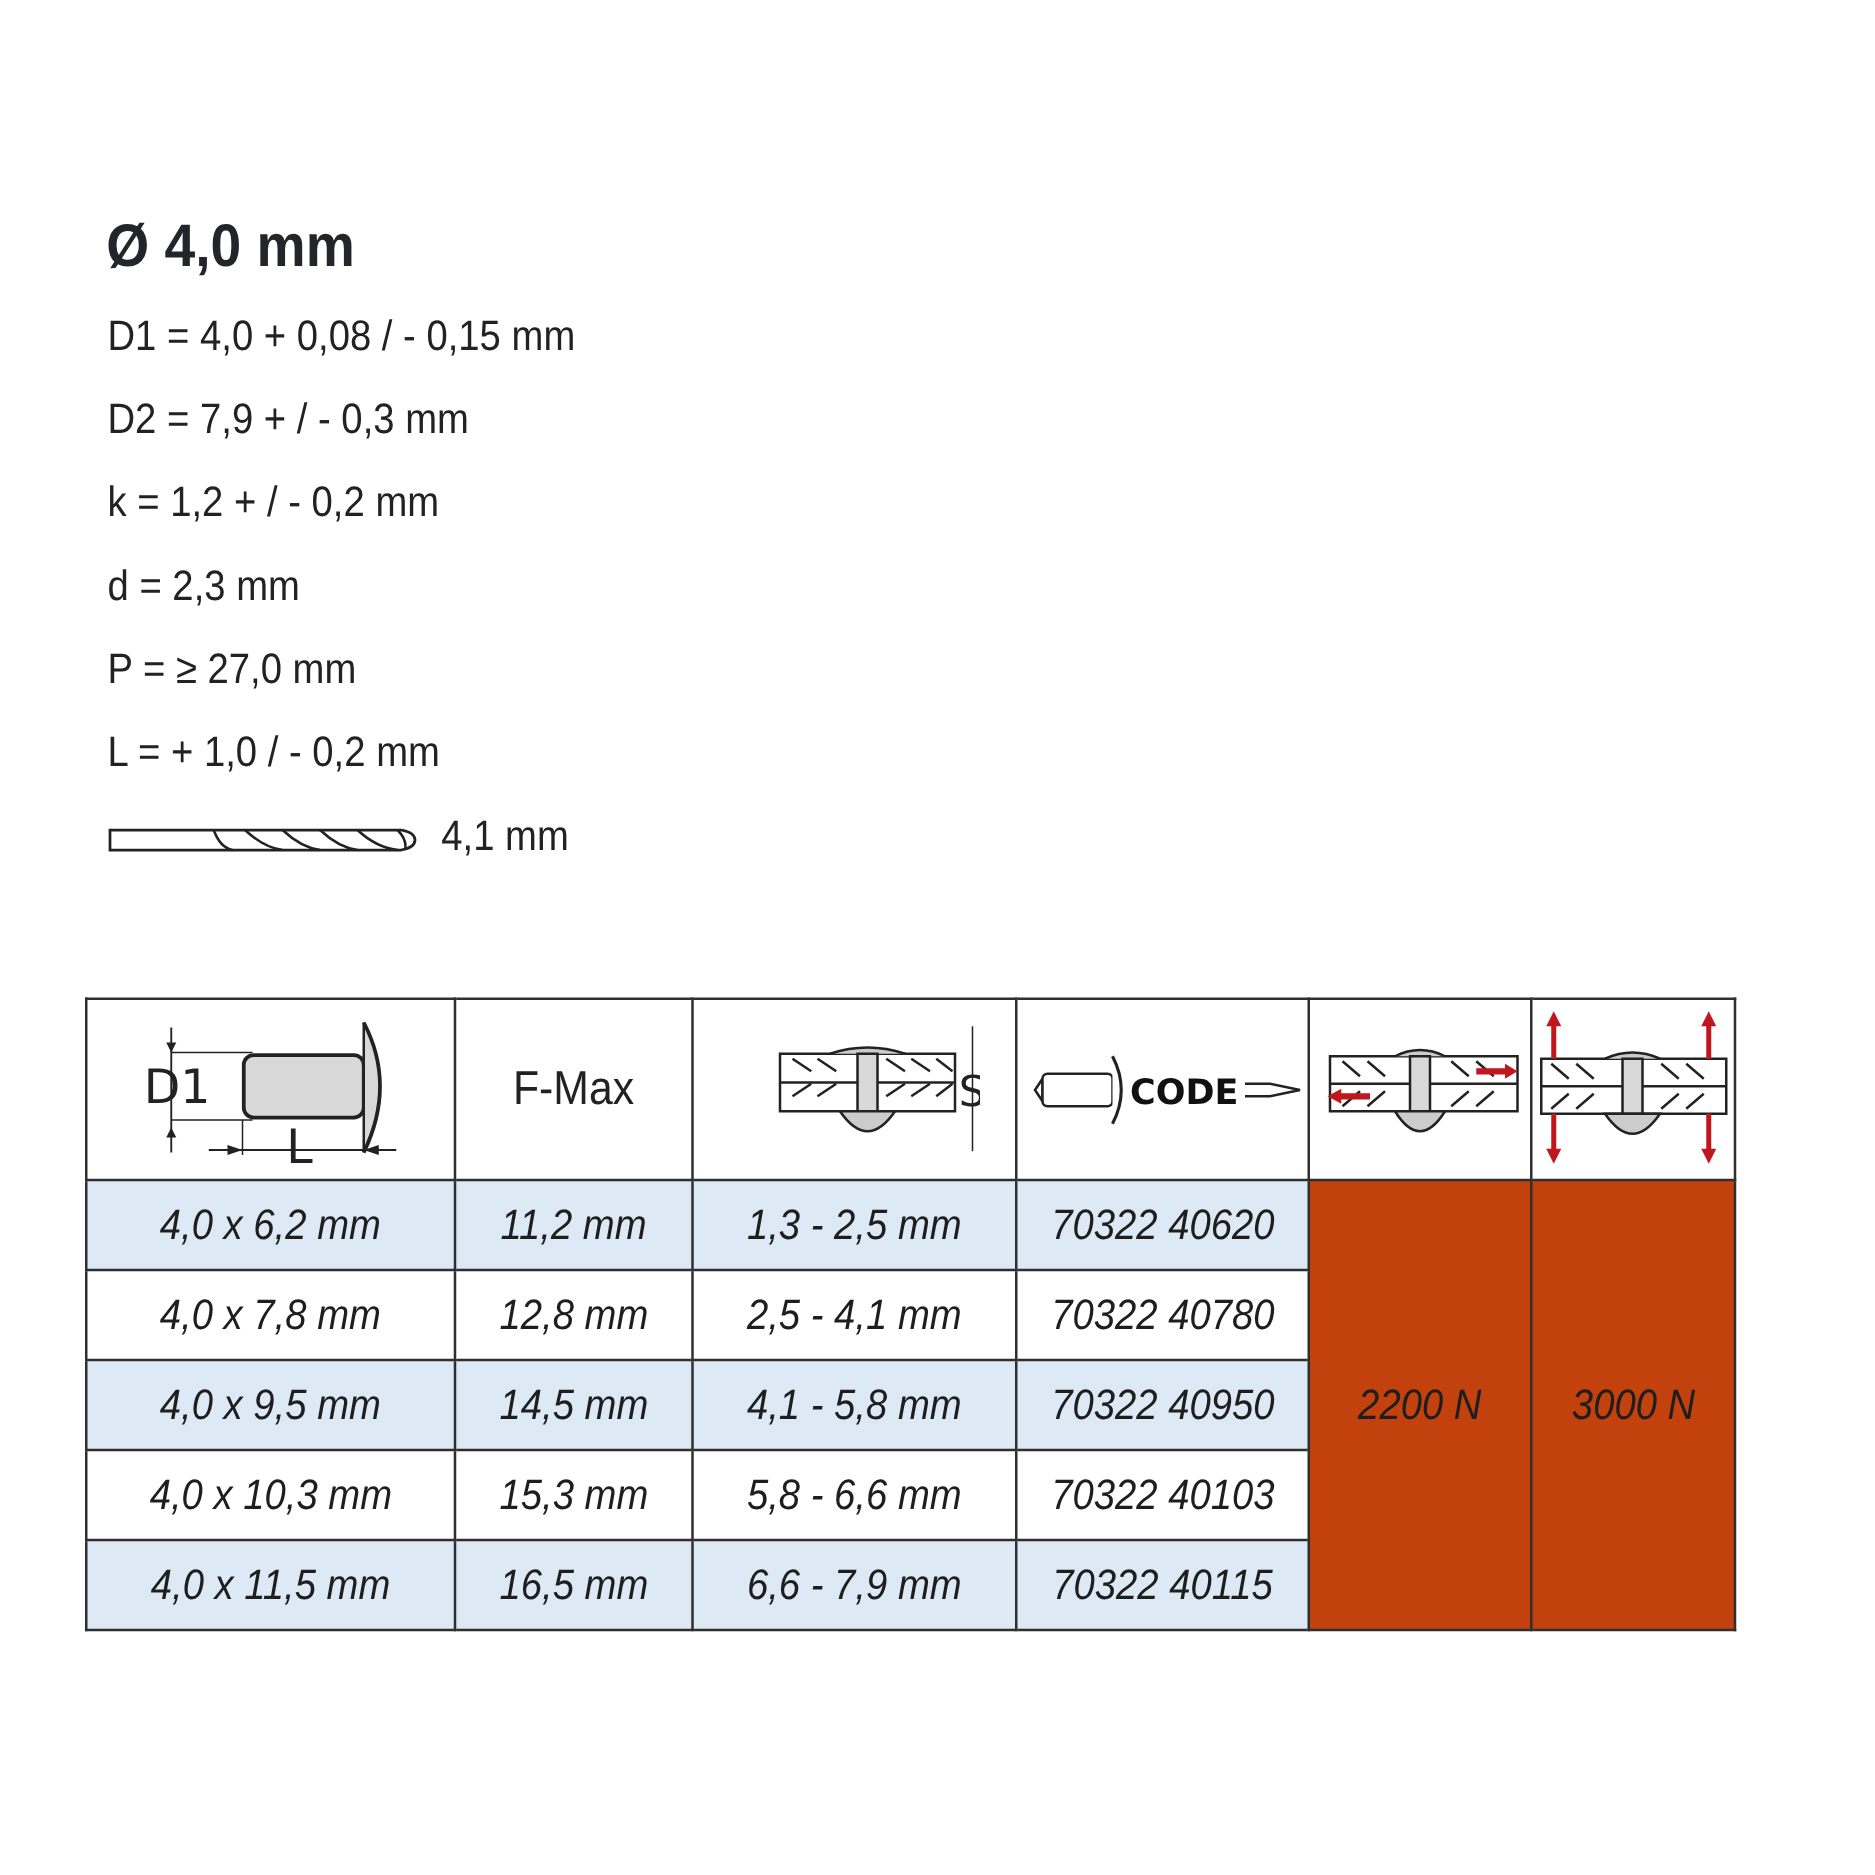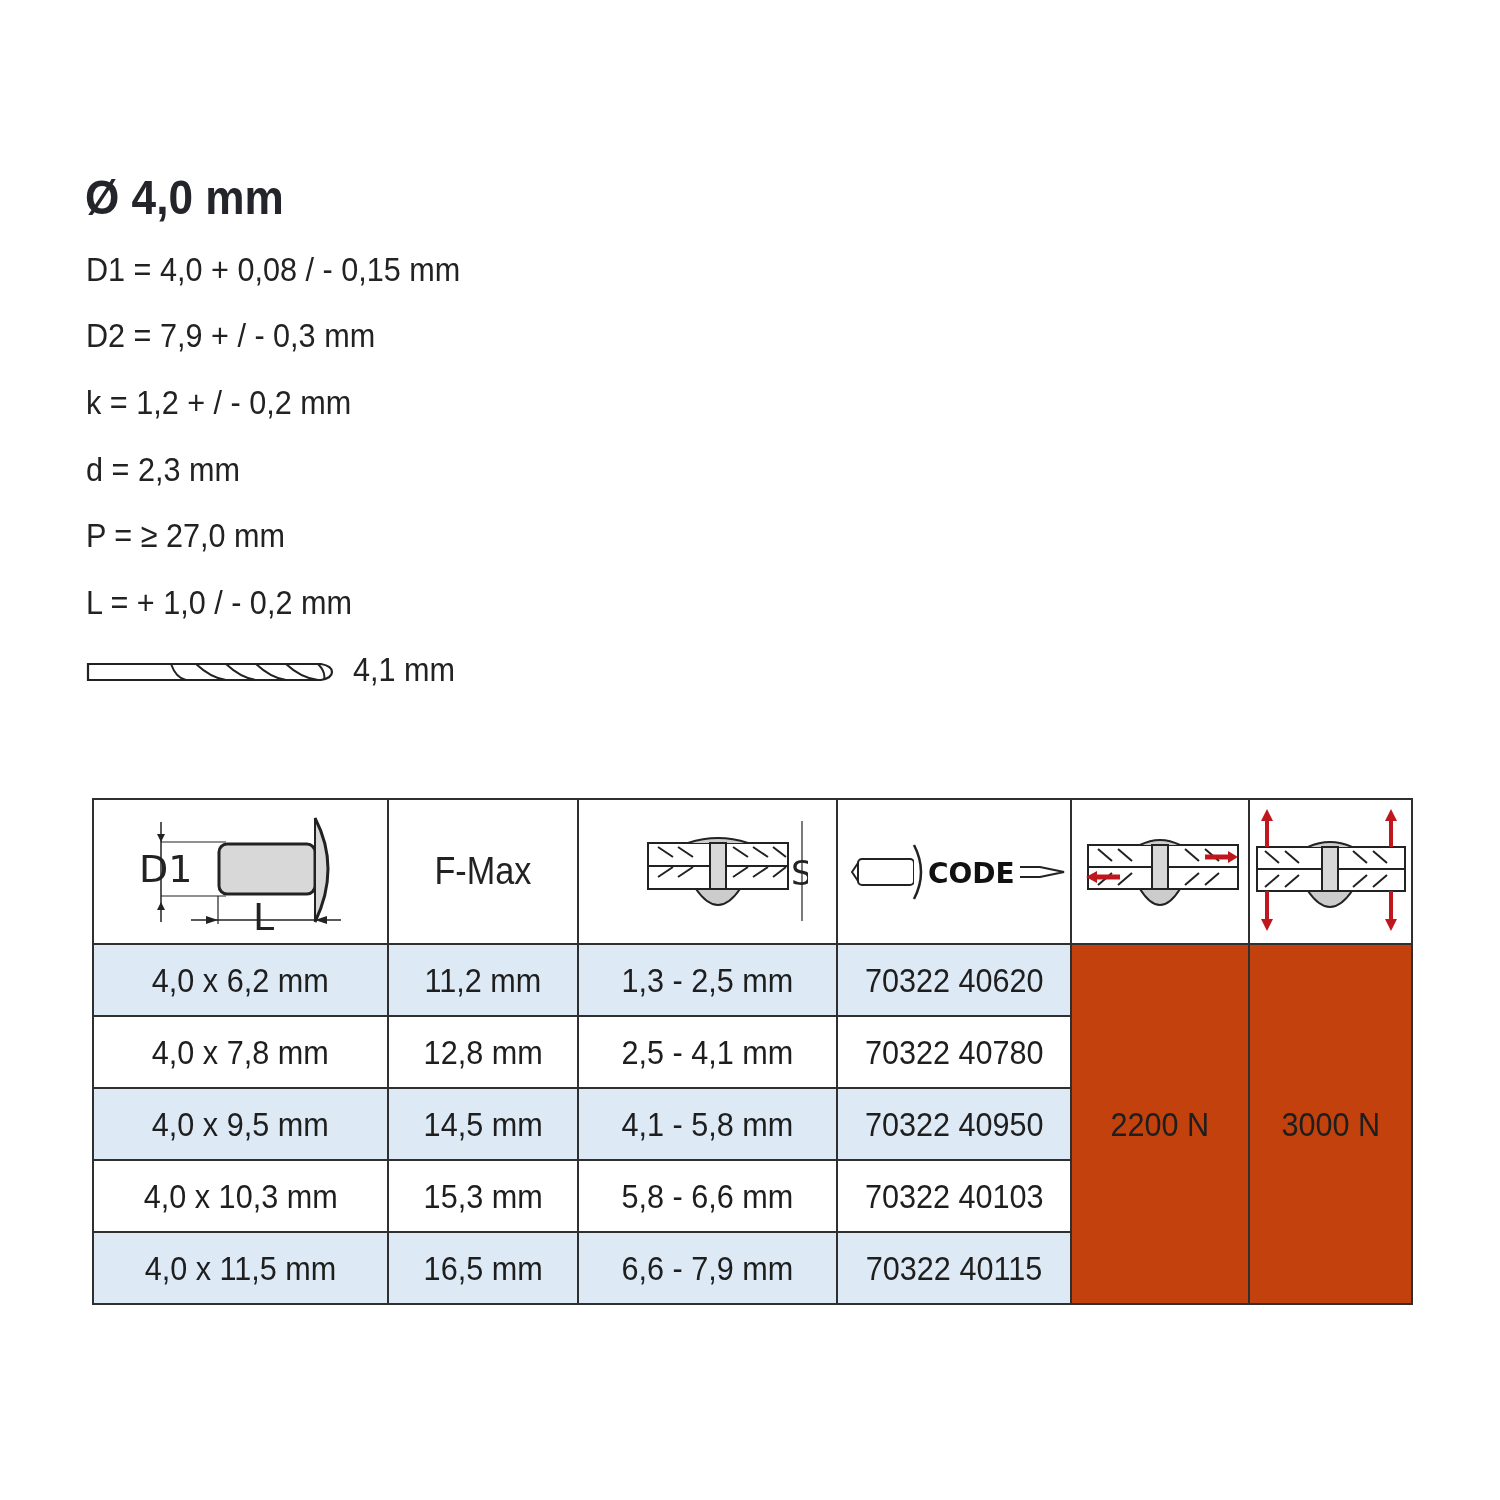--- a/index.html
+++ b/index.html
@@ -6,26 +6,26 @@
   body { width:1500px; height:1500px; position:relative; overflow:hidden;
          font-family:"Liberation Sans", "DejaVu Sans", sans-serif; color:#1c1c1c; }
   .title { position:absolute; left:85px; top:170px; font-size:48px; font-weight:bold;
            color:#23252a; letter-spacing:0px; transform:scaleX(0.92); transform-origin:left; }
   .spec { position:absolute; left:86px; font-size:34px; color:#222; transform:scaleX(0.9);
           transform-origin:left; white-space:nowrap; }
   .drill { position:absolute; left:86px; top:658px; width:250px; height:28px; }
   .drill-label { position:absolute; left:353px; top:650px; font-size:34px; color:#222;
                  transform:scaleX(0.9); transform-origin:left; white-space:nowrap; }
 
-  table.spec-table { position:absolute; left:92px; top:798px; border-collapse:collapse;
+  table.spec-table { position:absolute; left:68px; top:798px; border-collapse:collapse;
                      width:1319px; table-layout:fixed; }
   .spec-table td { border:2px solid #2f2f2f; text-align:center; vertical-align:middle;
                    font-size:34px; color:#1e1e1e; padding:0; white-space:nowrap; }
   .spec-table tr.head td { height:143px; background:#fff; }
-  .spec-table tr.row td { height:70px; }
+  .spec-table tr.row td { height:70px;font-style:italic; }
   .spec-table tr.shade td.c { background:#dde9f5; }
   .spec-table td.merged { background:#c2410c; }
   .cell-text { display:inline-block; transform:scaleX(0.9); }
   .head-text { font-size:38px; color:#222; }
   svg { display:block; margin:0 auto; }
 </style>
 </head>
 <body>
 
 <div class="title">Ø 4,0 mm</div>

